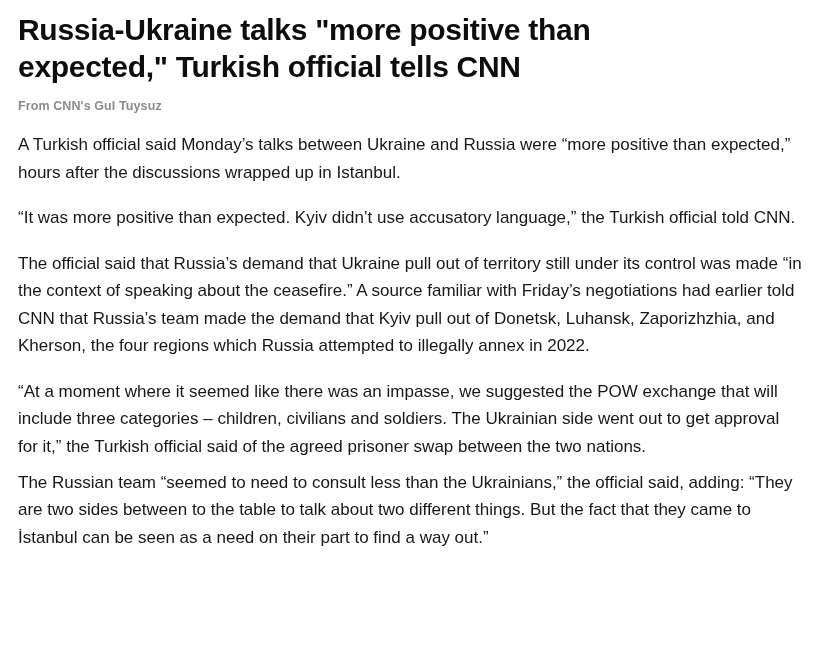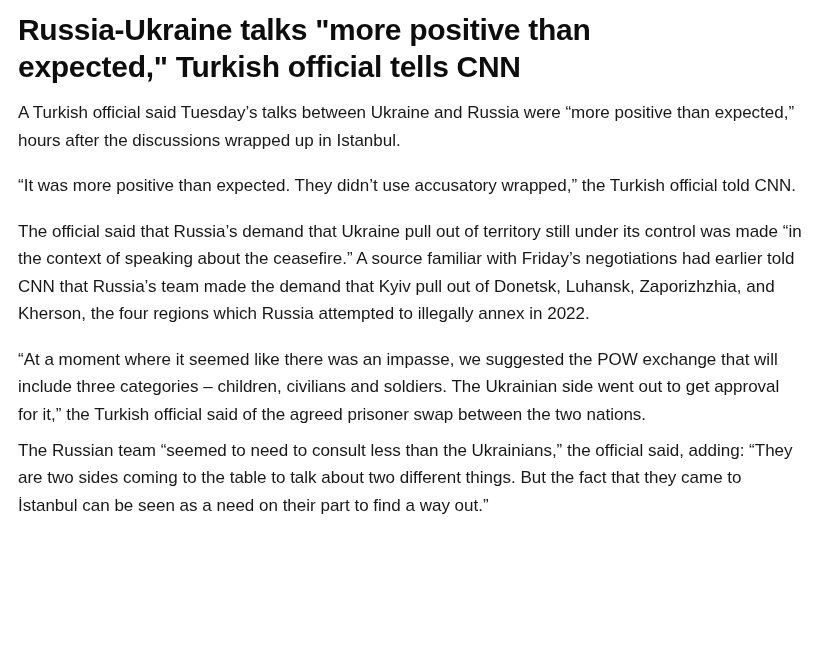--- a/index.html
+++ b/index.html
@@ -44,18 +44,19 @@
   }
   .para.tight {
     margin-bottom: 8px;
   }
 </style>
 </head>
 <body>
 
 <div class="article">
   <h1 class="headline">Russia-Ukraine talks "more positive than expected," Turkish official tells CNN</h1>
-  <p class="para">A Turkish official said Tuesday’s talks between Ukraine and Russia were “more positive than expected,” hours after the discussions wrapped up in Istanbul.</p>
-  <p class="para">“It was more positive than expected. They didn’t use accusatory wrapped,” the Turkish official told CNN.</p>
+  <div class="byline">From CNN's Gul Tuysuz</div>
+  <p class="para">A Turkish official said Monday’s talks between Ukraine and Russia were “more positive than expected,” hours after the discussions wrapped up in Istanbul.</p>
+  <p class="para">“It was more positive than expected. Kyiv didn’t use accusatory language,” the Turkish official told CNN.</p>
   <p class="para">The official said that Russia’s demand that Ukraine pull out of territory still under its control was made “in the context of speaking about the ceasefire.” A source familiar with Friday’s negotiations had earlier told CNN that Russia’s team made the demand that Kyiv pull out of Donetsk, Luhansk, Zaporizhzhia, and Kherson, the four regions which Russia attempted to illegally annex in 2022.</p>
   <p class="para tight">“At a moment where it seemed like there was an impasse, we suggested the POW exchange that will include three categories – children, civilians and soldiers. The Ukrainian side went out to get approval for it,” the Turkish official said of the agreed prisoner swap between the two nations.</p>
-  <p class="para">The Russian team “seemed to need to consult less than the Ukrainians,” the official said, adding: “They are two sides coming to the table to talk about two different things. But the fact that they came to İstanbul can be seen as a need on their part to find a way out.”</p>
+  <p class="para">The Russian team “seemed to need to consult less than the Ukrainians,” the official said, adding: “They are two sides between to the table to talk about two different things. But the fact that they came to İstanbul can be seen as a need on their part to find a way out.”</p>
 </div>
 
 </body></html>

